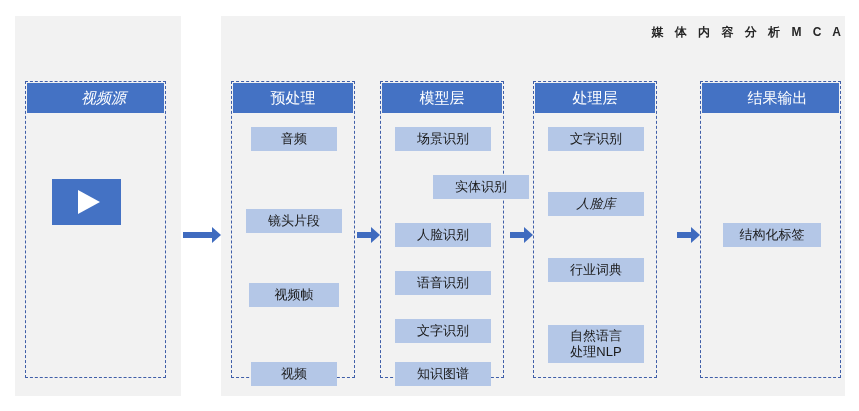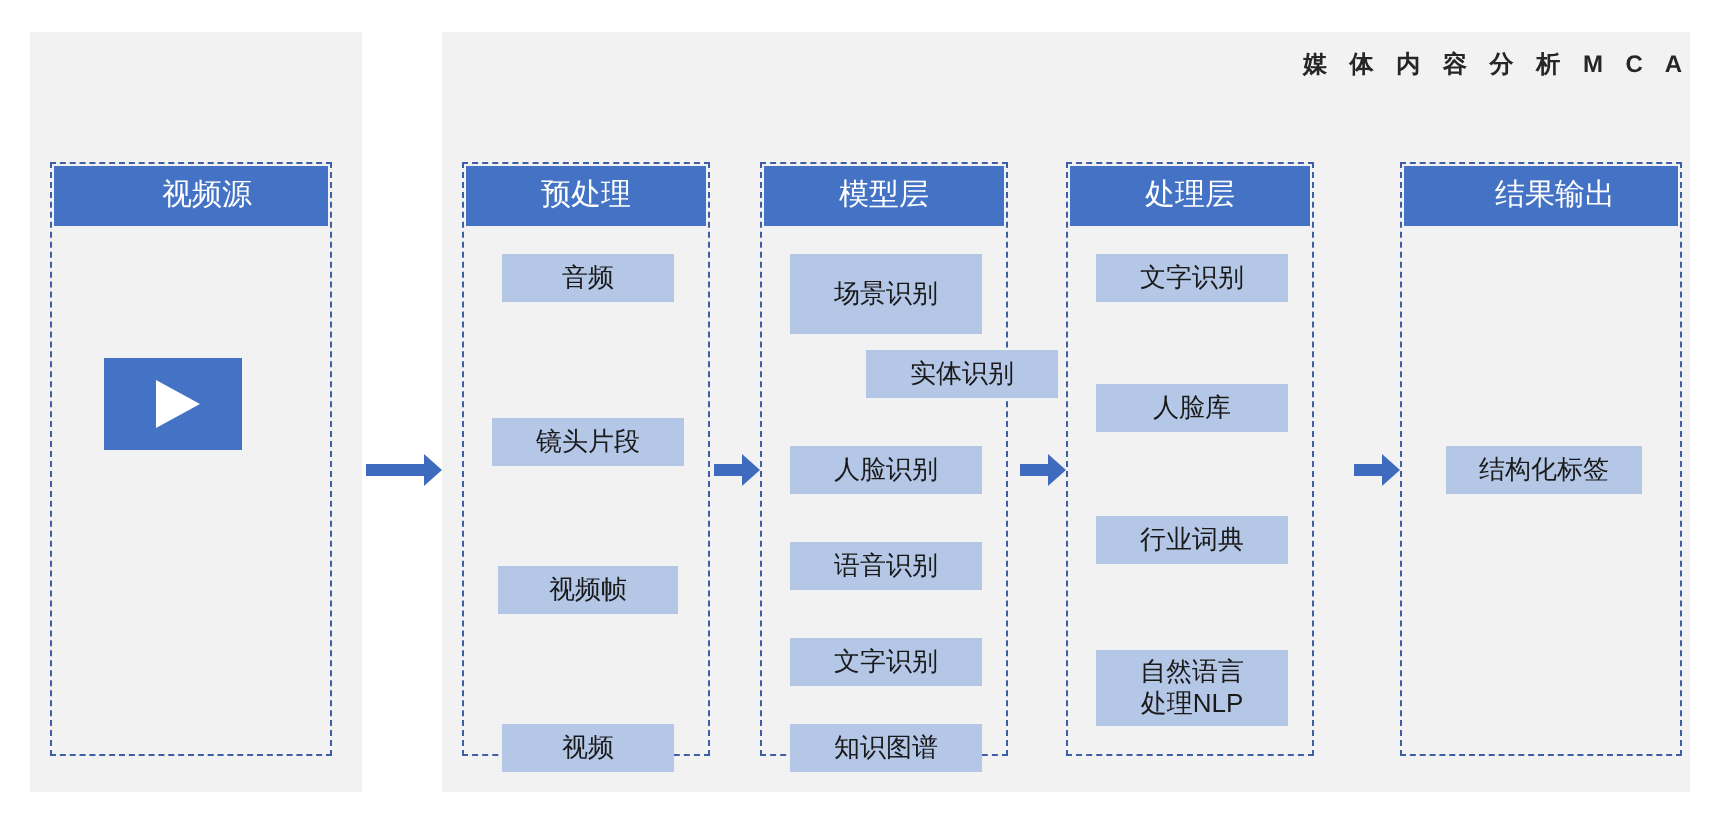--- a/index.html
+++ b/index.html
@@ -78,21 +78,21 @@
   }
 
   
   #col-source  { left: 25px;  width: 141px; }
   #col-pre     { left: 231px; width: 124px; }
   #col-model   { left: 380px; width: 124px; }
   #col-process { left: 533px; width: 124px; padding-left: 37px; }
   #col-output  { left: 700px; width: 141px; }
 
   
-  #col-source  .column-header { padding-left: 16px; box-sizing: border-box; }
+  #col-source  .column-header { padding-left: 16px; box-sizing: border-box; font-style: italic; }
   #col-output  .column-header { padding-left: 14px; box-sizing: border-box; }
 
   
   .chip {
     position: absolute;
     background: #B4C7E7;
     color: #1A1A1A;
     font-size: 13px;
     text-align: center;
     line-height: 1.25;
@@ -186,34 +186,34 @@
       <div class="chip" style="left: 14px; top: 96px; width: 96px; height: 24px;">镜头片段</div>
       <div class="chip" style="left: 19px; top: 14px; width: 86px; height: 24px;">音频</div>
       <div class="chip" style="left: 17px; top: 170px; width: 90px; height: 24px;">视频帧</div>
       <div class="chip" style="left: 19px; top: 249px; width: 86px; height: 24px;">视频</div>
     </div>
   </div>
 
   <div class="column" id="col-model">
     <div class="column-header">模型层</div>
     <div class="column-body">
-      <div class="chip" style="left: 14px; top: 14px; width: 96px; height: 40px;">场景识别</div>
+      <div class="chip" style="left: 14px; top: 14px; width: 96px; height: 24px;">场景识别</div>
       <div class="chip" style="left: 14px; top: 62px; width: 96px; height: 24px; margin-left: 38px;">实体识别</div>
       <div class="chip" style="left: 14px; top: 110px; width: 96px; height: 24px;">人脸识别</div>
       <div class="chip" style="left: 14px; top: 158px; width: 96px; height: 24px;">语音识别</div>
       <div class="chip" style="left: 14px; top: 206px; width: 96px; height: 24px;">文字识别</div>
       <div class="chip" style="left: 14px; top: 249px; width: 96px; height: 24px;">知识图谱</div>
     </div>
   </div>
 
   <div class="column" id="col-process">
     <div class="column-header">处理层</div>
     <div class="column-body">
       <div class="chip" style="left: 14px; top: 14px; width: 96px; height: 24px;">文字识别</div>
-      <div class="chip" style="left: 14px; top: 79px; width: 96px; height: 24px;">人脸库</div>
+      <div class="chip" style="left: 14px; top: 79px; width: 96px; height: 24px; font-style: italic;">人脸库</div>
       <div class="chip" style="left: 14px; top: 145px; width: 96px; height: 24px; text-align: right;">行业词典</div>
       <div class="chip" style="left: 14px; top: 212px; width: 96px; height: 38px;">自然语言
 处理NLP</div>
     </div>
   </div>
 
   <div class="column" id="col-output">
     <div class="column-header">结果输出</div>
     <div class="column-body">
       <div class="chip" style="left: 22px; top: 110px; width: 98px; height: 24px;">结构化标签</div>

